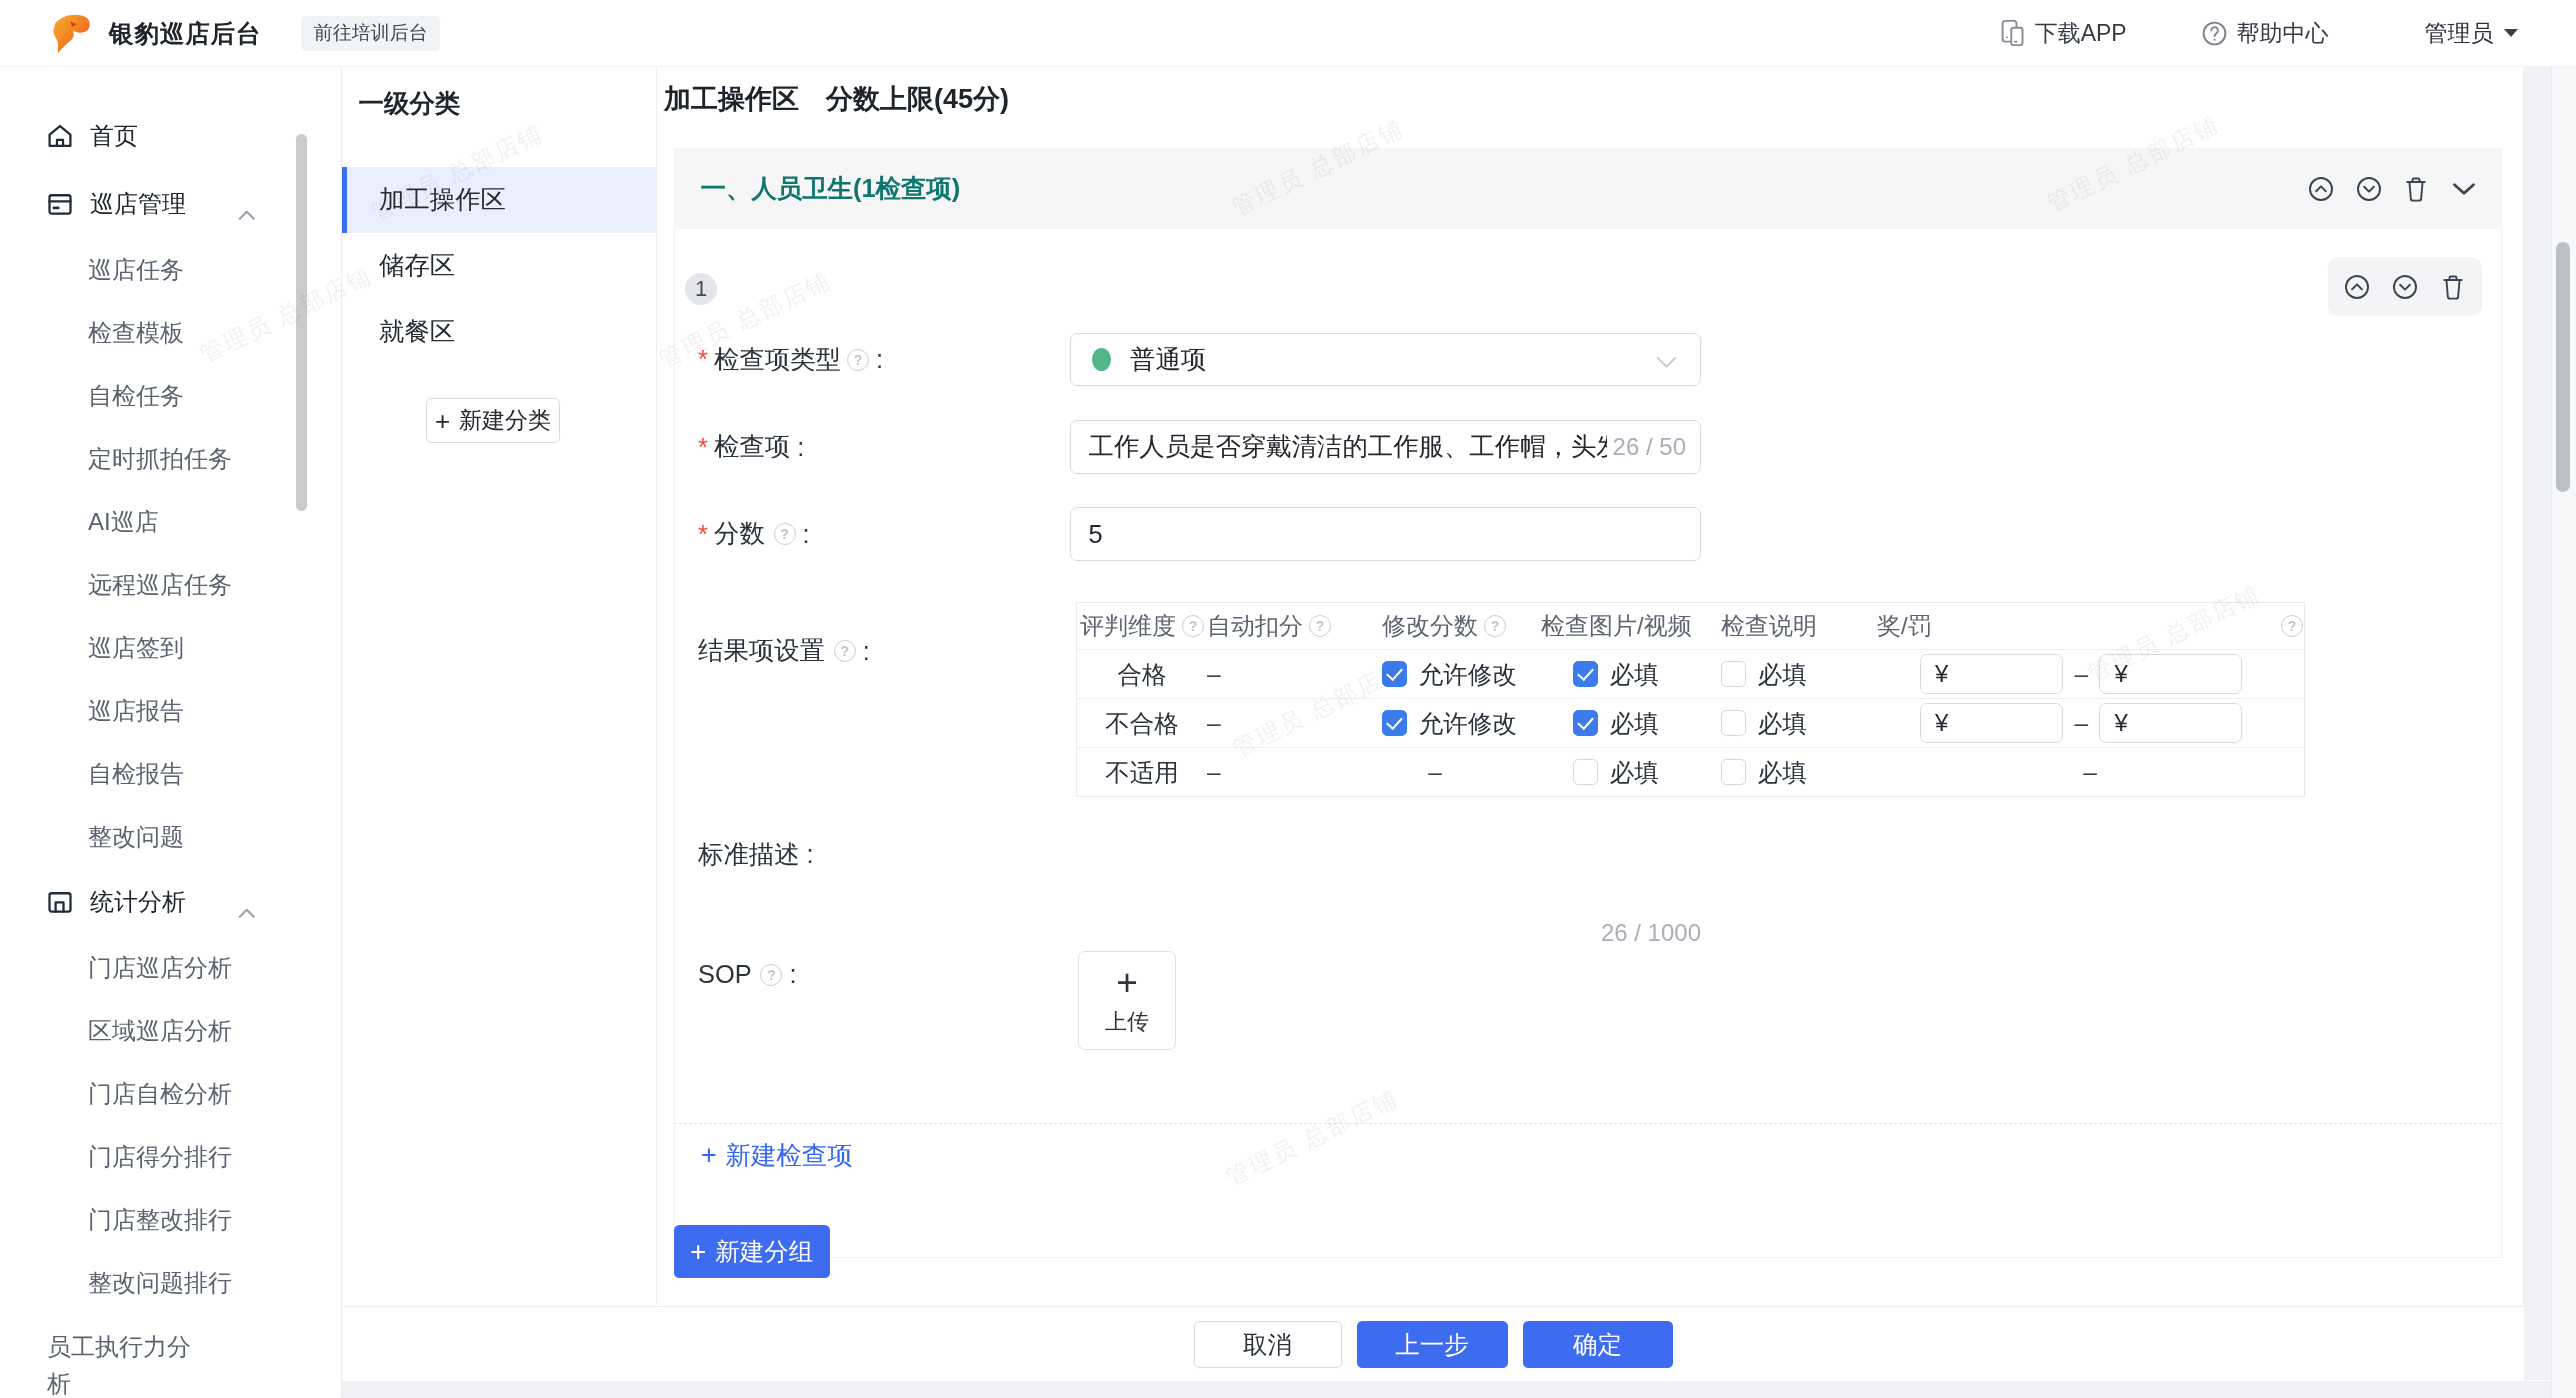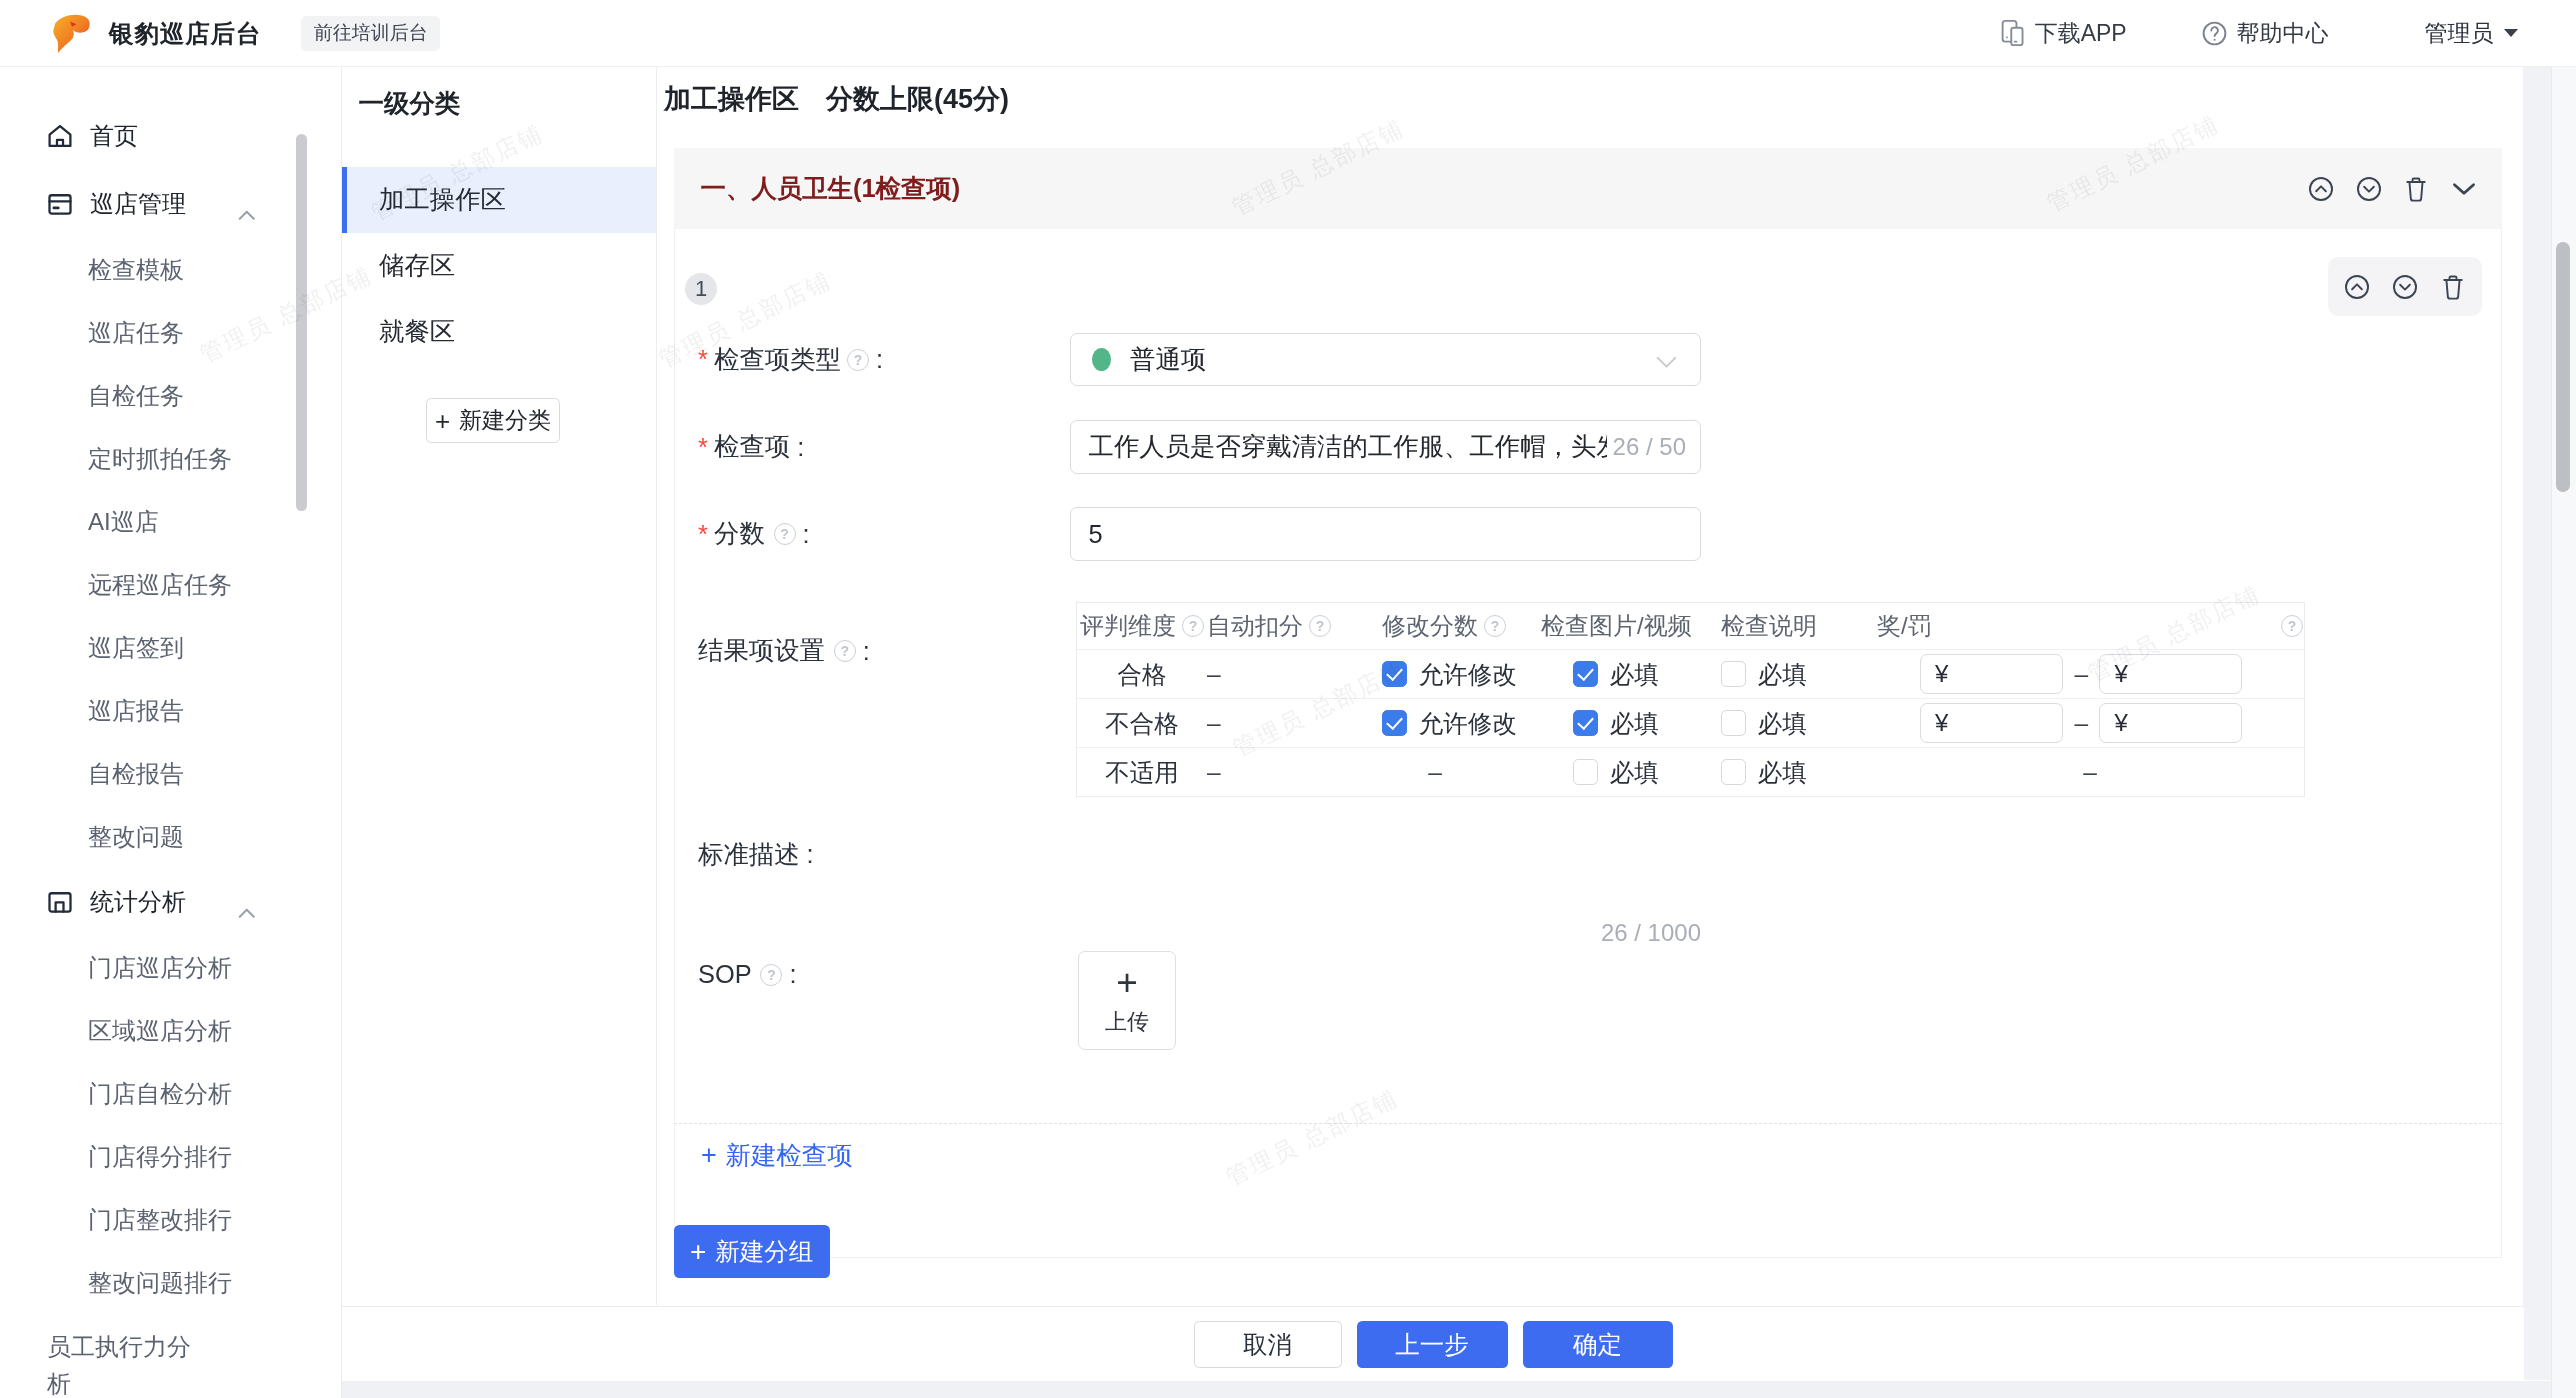--- a/index.html
+++ b/index.html
@@ -51,21 +51,21 @@
   .new-cat-btn .plus { font-size:26px; font-weight:500; line-height:1; }
 
   
   .main { position:absolute; left:657px; top:67px; width:1866px; height:1238px; background:#fff; z-index:8; }
   .main-title { position:absolute; left:7px; top:14px; font-size:27px; font-weight:700; color:#1f242b; }
 
   .card-outline { position:absolute; left:16.6px; top:81px; width:1828px; height:1110px;
     border:0.9px solid #f0f1f3; pointer-events:none; z-index:1; }
   .group-bar { position:absolute; left:16.6px; top:81px; width:1828px; height:81px; background:#f6f6f7;
     display:flex; align-items:center; padding:0 23px 0 27px; z-index:2; }
-  .group-bar .g-title { font-size:25.4px; font-weight:700; color:#7f1d1d; }
+  .group-bar .g-title { font-size:25.4px; font-weight:700; color:#0f766e; }
   .g-icons { margin-left:auto; display:flex; align-items:center; gap:17.5px; }
   .icon-btn { width:30px; height:30px; display:flex; align-items:center; justify-content:center; cursor:pointer; }
   .icon-btn svg { stroke:#3b4554; fill:none; stroke-width:2.2; stroke-linecap:round; stroke-linejoin:round; }
 
   .item-toolbar { position:absolute; left:1671px; top:190px; width:154px; height:59px; background:#f4f4f6;
     border-radius:10.5px; display:flex; align-items:center; justify-content:center; gap:18.4px; z-index:3; }
   .item-toolbar .icon-btn svg { stroke:#3b4554; }
 
   .idx-badge { position:absolute; left:28px; top:206px; width:32px; height:32px; border-radius:50%;
     background:#e5e6e9; display:flex; align-items:center; justify-content:center; font-size:22px; color:#454c58; z-index:3; }
@@ -221,24 +221,24 @@
           </svg>
         </span>
         <span>巡店管理</span>
         <span class="chev">
           <svg class="ln" width="17.5" height="10.5" viewBox="0 0 20 12" stroke="#9aa1ab" stroke-width="2.4">
               <polyline points="2,10 10,2 18,10"></polyline>
             </svg>
         </span>
       </div>
       <div class="s-sub">
+          <span>巡店任务</span>
+        </div>
+      <div class="s-sub">
           <span>检查模板</span>
-        </div>
-      <div class="s-sub">
-          <span>巡店任务</span>
         </div>
       <div class="s-sub">
           <span>自检任务</span>
         </div>
       <div class="s-sub">
           <span>定时抓拍任务</span>
         </div>
       <div class="s-sub">
           <span>AI巡店</span>
         </div>

